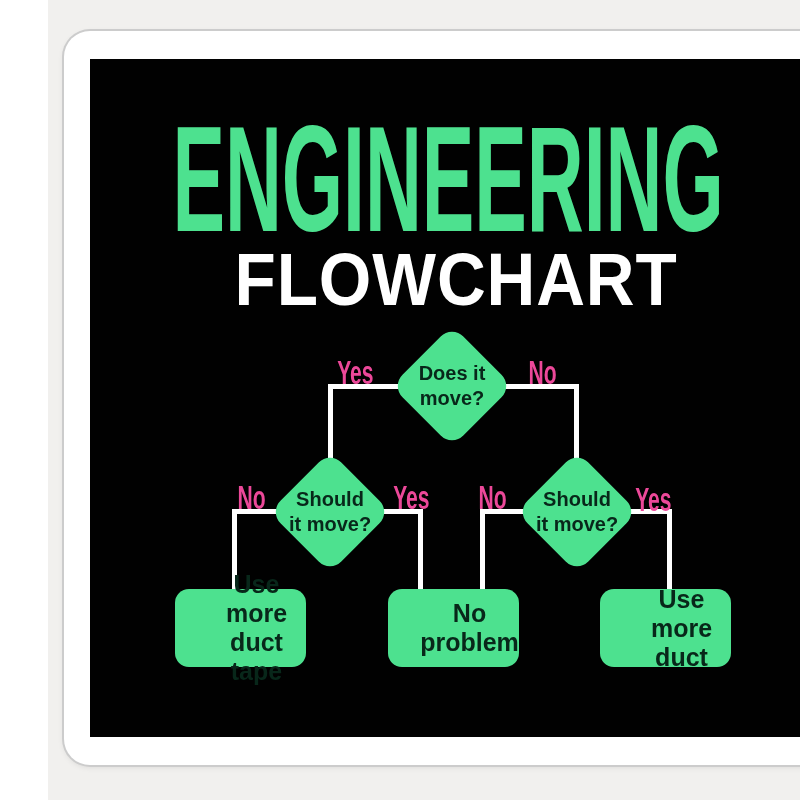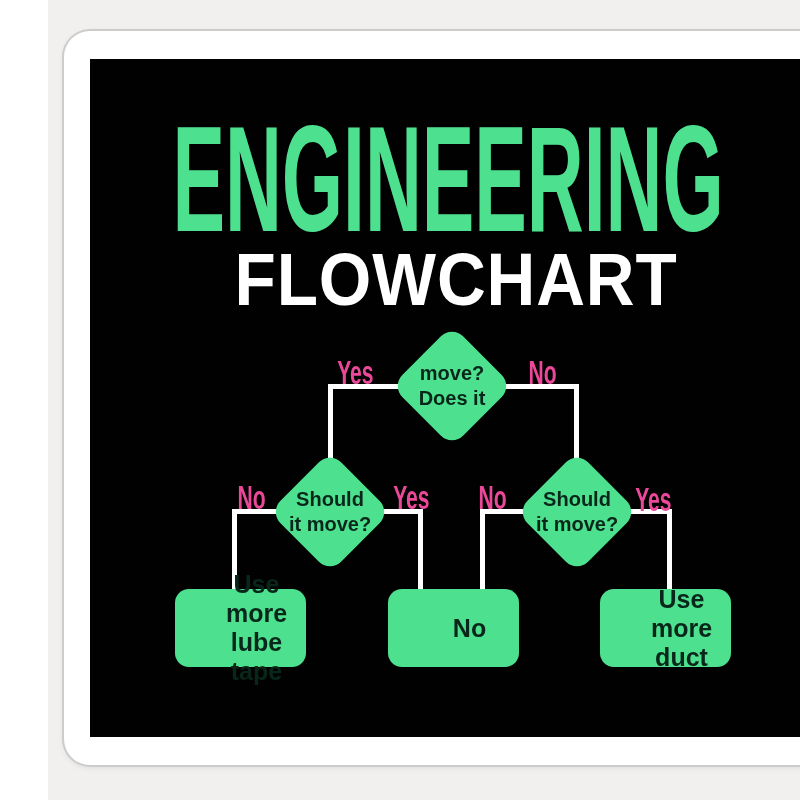--- a/index.html
+++ b/index.html
@@ -88,22 +88,22 @@
       <div class="line" style="left:278px; top:450px; width:55px; height:5px;"></div>
       <div class="line" style="left:328px; top:450px; width:5px; height:80px;"></div>
 
       <div class="line" style="left:390px; top:450px; width:55px; height:5px;"></div>
       <div class="line" style="left:390px; top:450px; width:5px; height:80px;"></div>
       <div class="line" style="left:528px; top:450px; width:54px; height:5px;"></div>
       <div class="line" style="left:577px; top:450px; width:5px; height:80px;"></div>
 
       <div class="diamond" style="left:319px; top:284px;"></div>
       <div class="node-label" style="left:297px; top:302px;">
+        <div>Does it</div>
         <div>move?</div>
-        <div>Does it</div>
       </div>
 
       <div class="diamond" style="left:197px; top:410px;"></div>
       <div class="node-label" style="left:175px; top:428px;">
         <div>Should</div>
         <div>it move?</div>
       </div>
 
       <div class="diamond" style="left:444px; top:410px;"></div>
       <div class="node-label" style="left:422px; top:428px;">
@@ -125,24 +125,25 @@
       </div>
       <div class="branch-label" style="left:358px; top:421px;">
         <span>No</span>
       </div>
       <div class="branch-label" style="left:518px; top:423px;">
         <span>Yes</span>
       </div>
 
       <div class="outcome outcome-duct-tape">
         <div>Use more</div>
-        <div>lube tape</div>
+        <div>duct tape</div>
       </div>
       <div class="outcome outcome-no-problem">
         <div>No</div>
+        <div>problem</div>
       </div>
       <div class="outcome outcome-lube">
         <div>Use more</div>
         <div>duct</div>
       </div>
 
     </div>
   </div>
 </div>
 

